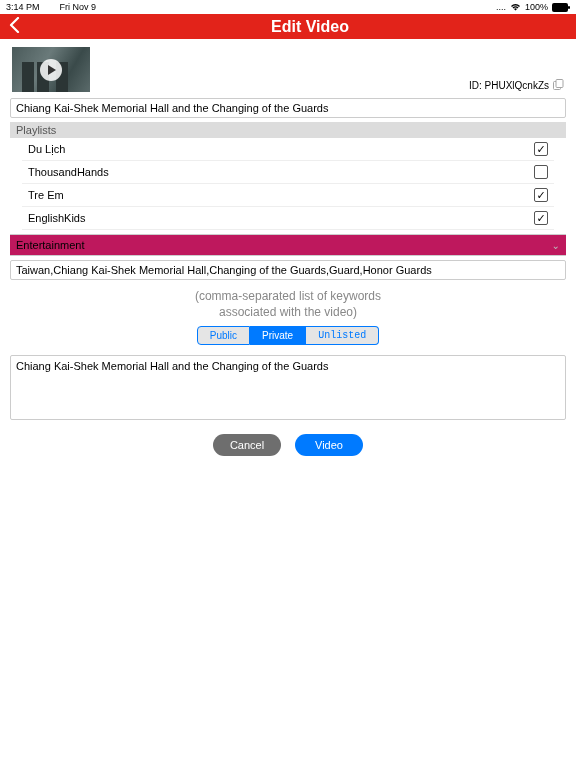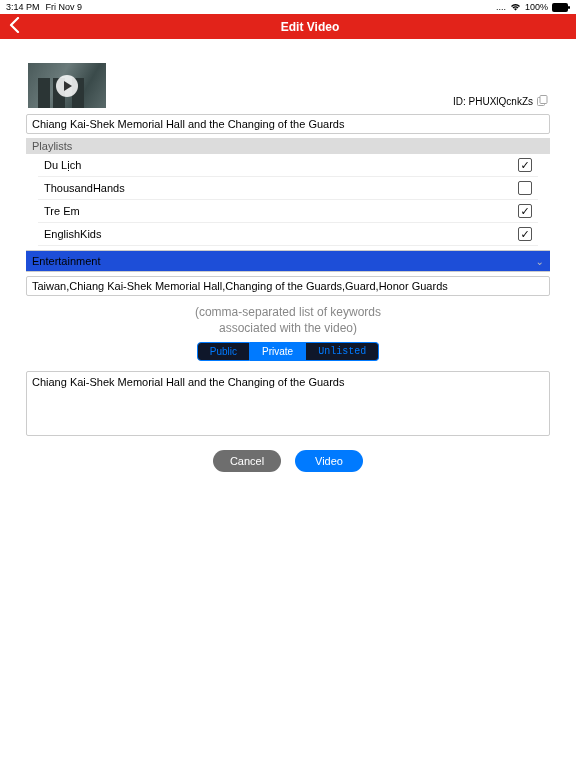--- a/index.html
+++ b/index.html
@@ -1,47 +1,47 @@
 <!DOCTYPE html>
 <html><head>
 <meta charset="utf-8">
 <style>
   * { box-sizing: border-box; margin: 0; padding: 0; }
   html, body { width: 576px; height: 768px; font-family: -apple-system, Helvetica, Arial, sans-serif; background: #fff; color: #000; font-size: 12px; }
   .status-bar { height: 14px; display: flex; justify-content: space-between; align-items: center; padding: 0 6px; font-size: 9px; font-weight: 500; }
-  .status-left { display: flex; gap: 6px; }
+  .status-left { display: flex; gap: 20px; }
   .status-right { display: flex; gap: 4px; align-items: center; }
   .wifi-icon, .battery-icon { display: inline-flex; align-items: center; }
   .header { background: #e2231a; height: 25px; display: flex; align-items: center; position: relative; }
   .back-btn { position: absolute; left: 8px; cursor: pointer; }
-  .header-title { flex: 1; text-align: center; color: #fff; font-size: 12px; font-weight: 600; padding-left: 44px; }
-  .content { padding: 16px; }
+  .header-title { flex: 1; text-align: center; color: #fff; font-size: 16px; font-weight: 600; padding-left: 44px; }
+  .content { padding: 0; }
   .thumb-row { display: flex; justify-content: space-between; align-items: flex-end; padding: 8px 12px 4px 12px; }
   .thumb { width: 78px; height: 45px; background: linear-gradient(120deg,#4a5a5a 0%, #6a7a7a 40%, #3a4a4a 70%, #5a6a6a 100%); position: relative; display:flex; align-items:center; justify-content:center; }
   .thumb .guard { position:absolute; width:12px; height:30px; background:#2b3535; bottom:0; }
   .thumb .g1{ left:10px;} .thumb .g2{left:25px;} .thumb .g3{right:22px;}
   .play-circle { width: 22px; height:22px; border-radius:50%; background: rgba(255,255,255,0.85); display:flex; align-items:center; justify-content:center; position:relative; z-index:2;}
   .play-triangle { width:0; height:0; border-left:8px solid #333; border-top:5px solid transparent; border-bottom:5px solid transparent; margin-left:2px;}
   .video-id { font-size: 10px; color:#000; display:flex; align-items:center; gap:4px; }
   .copy-icon svg { opacity:0.35; }
   .field-border { border:1px solid #ccc; border-radius:2px; margin:3px 10px; padding:3px 5px; font-size:11px; background:#fff; }
   .section-hdr { background:#dcdcdc; font-size:11px; color:#555; padding:2px 6px; margin:4px 10px 0 10px; }
   .playlist-item { display:flex; justify-content:space-between; align-items:center; padding:4px 6px; font-size:11px; margin:0 22px; border-bottom:1px solid #eee; }
   .checkbox { width:14px; height:14px; border:1px solid #555; border-radius:2px; display:flex; align-items:center; justify-content:center; cursor:pointer; }
   .check-mark { font-size:11px; line-height:1; }
-  .select-row { display:flex; justify-content:space-between; align-items:center; padding:4px 6px; font-size:11px; margin:4px 10px 0 10px; border:1px solid #ccc; border-left:none; border-right:none; background:#1d4ed8; }
+  .select-row { display:flex; justify-content:space-between; align-items:center; padding:4px 6px; font-size:11px; margin:4px 10px 0 10px; border:1px solid #ccc; border-left:none; border-right:none; background:#be185d; }
   .chevron-down { color:#bbb; font-size:10px; }
   .hint { text-align:center; font-size:12px; color:#888; padding:6px 0; line-height:1.3; }
   .seg-control { display:flex; justify-content:center; margin-bottom:10px; }
   .seg { border:1px solid #007aff; padding:3px 12px; font-size:10px; cursor:pointer; }
   .seg:first-child { border-radius:4px 0 0 4px; }
   .seg:last-child { border-radius:0 4px 4px 0; border-left:none;font-family:Liberation Mono, monospace; }
   .seg.middle { border-left:none; }
   .seg.active { background:#007aff; color:#fff; }
-  .seg.inactive { background:#0f172a; color:#007aff; }
+  .seg.inactive { background:#e5e5e5; color:#007aff; }
   .desc-box { margin:0 10px; border:1px solid #ccc; border-radius:2px; min-height:65px; padding:4px 5px; font-size:11px; background:#fff; }
   .btn-row { display:flex; justify-content:center; gap:14px; margin-top:14px; }
   .btn { width:68px; padding:5px 0; font-size:11px; color:#fff; border:none; border-radius:11px; cursor:pointer; text-align:center; }
   .btn-cancel { background:#6e6e6e; }
   .btn-save { background:#007aff; }
 </style>
 </head>
 <body>
 
 <div class="status-bar">

